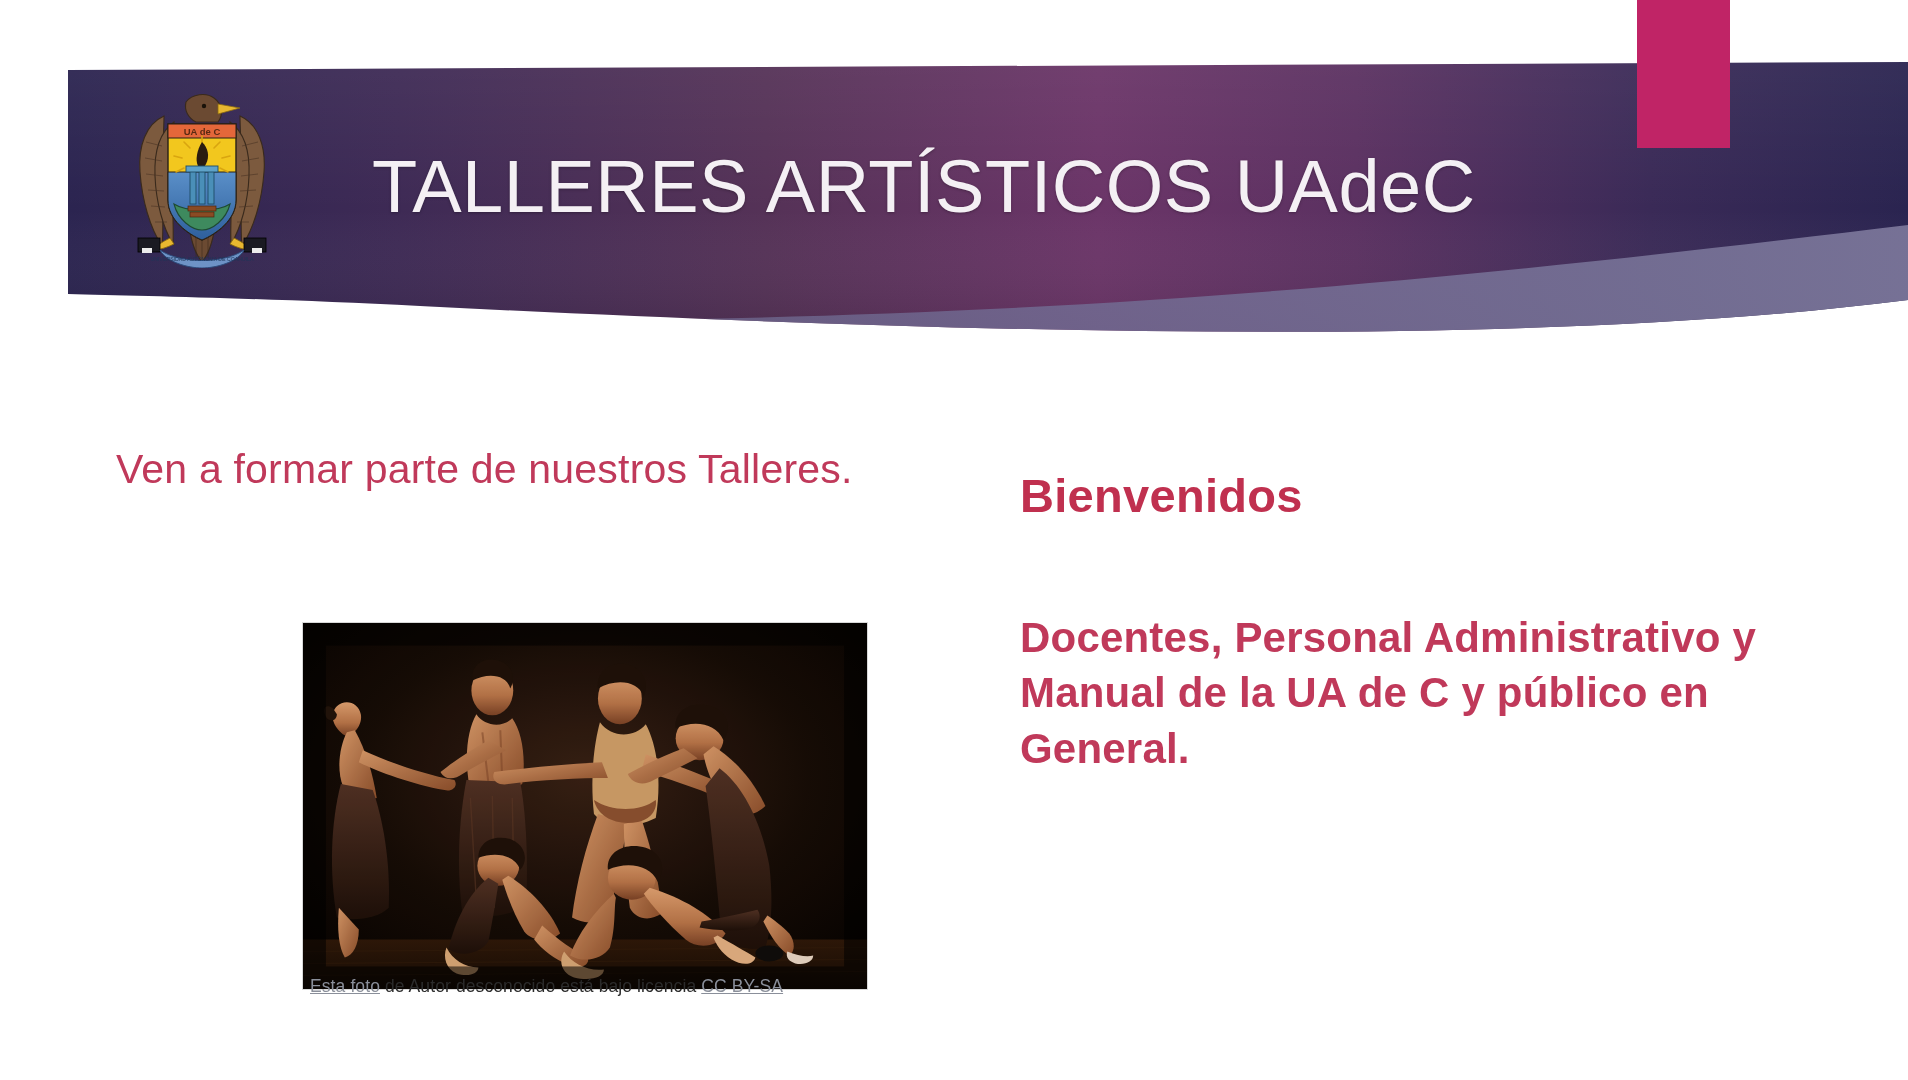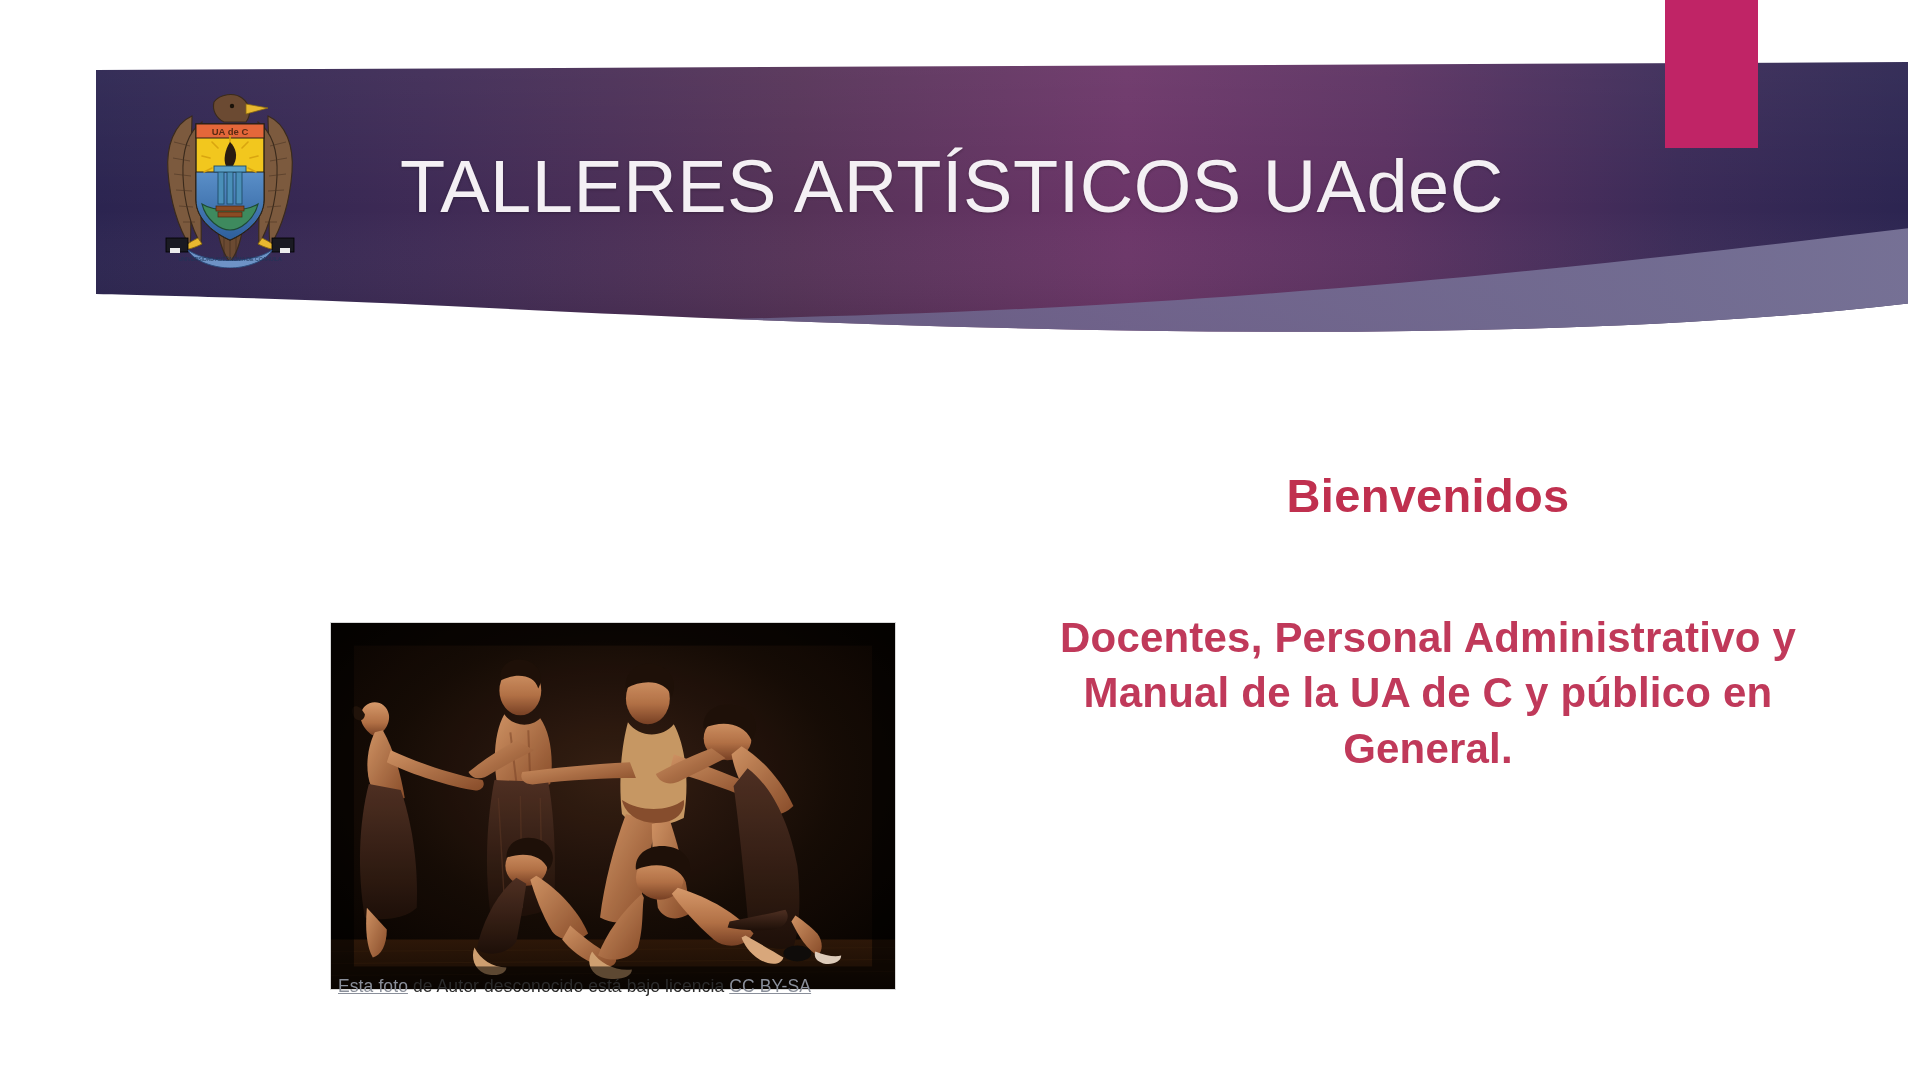--- a/index.html
+++ b/index.html
@@ -17,21 +17,20 @@
     background: #ffffff;
   }
 
   
   #slide {
     position: absolute;
     inset: 0;
     width: 1820px;
     height: 1080px;
     background: #ffffff;
-    margin-left: 28px;
   }
 
   
   .banner-wrap {
     position: absolute;
     left: 0;
     top: 0;
     width: 1908px;
     height: 380px;
     pointer-events: none;
@@ -112,21 +111,20 @@
     text-decoration: underline;
   }
   .cap-host { position: absolute; left: 302px; top: 0; width: 620px; height: 1080px; pointer-events:none; }
 
   
   .right-col {
     position: absolute;
     left: 1020px;
     top: 470px;
     width: 760px;
-    text-align: center;
   }
   .welcome-heading {
     font-size: 47px;
     font-weight: 700;
     color: #C0304F;
     letter-spacing: 0.3px;
     line-height: 1.1;
     margin: 0;
   }
   .audience-text {
@@ -256,20 +254,21 @@
       <rect x="24" y="160" width="10" height="5" fill="#ECECEC"></rect>
       <rect x="134" y="160" width="10" height="5" fill="#ECECEC"></rect>
 
       <path d="M42,162 C62,176 106,176 126,162 C120,174 98,180 84,180 C70,180 48,174 42,162 Z" fill="#6E93C6" stroke="#2E4E7E" stroke-width="1"></path>
       <text x="84" y="173" font-family="'Liberation Sans',sans-serif" font-size="5.2" fill="#1E3558" text-anchor="middle">UNIVERSIDAD AUTÓNOMA DE COAHUILA</text>
     </svg>
   </div>
 
   <div class="slide-title">TALLERES ARTÍSTICOS UAdeC</div>
 
+  <div class="left-lead">Ven a formar parte de nuestros Talleres.</div>
 
   <div class="photo-block">
     <div class="photo-frame">
       <svg viewBox="0 0 566 368" preserveAspectRatio="xMidYMid slice" xmlns="http://www.w3.org/2000/svg">
         <defs>
           <radialGradient id="spot" cx="0.5" cy="0.42" r="0.72">
             <stop offset="0%" stop-color="#3a2216"></stop>
             <stop offset="55%" stop-color="#140b06"></stop>
             <stop offset="100%" stop-color="#000000"></stop>
           </radialGradient>

